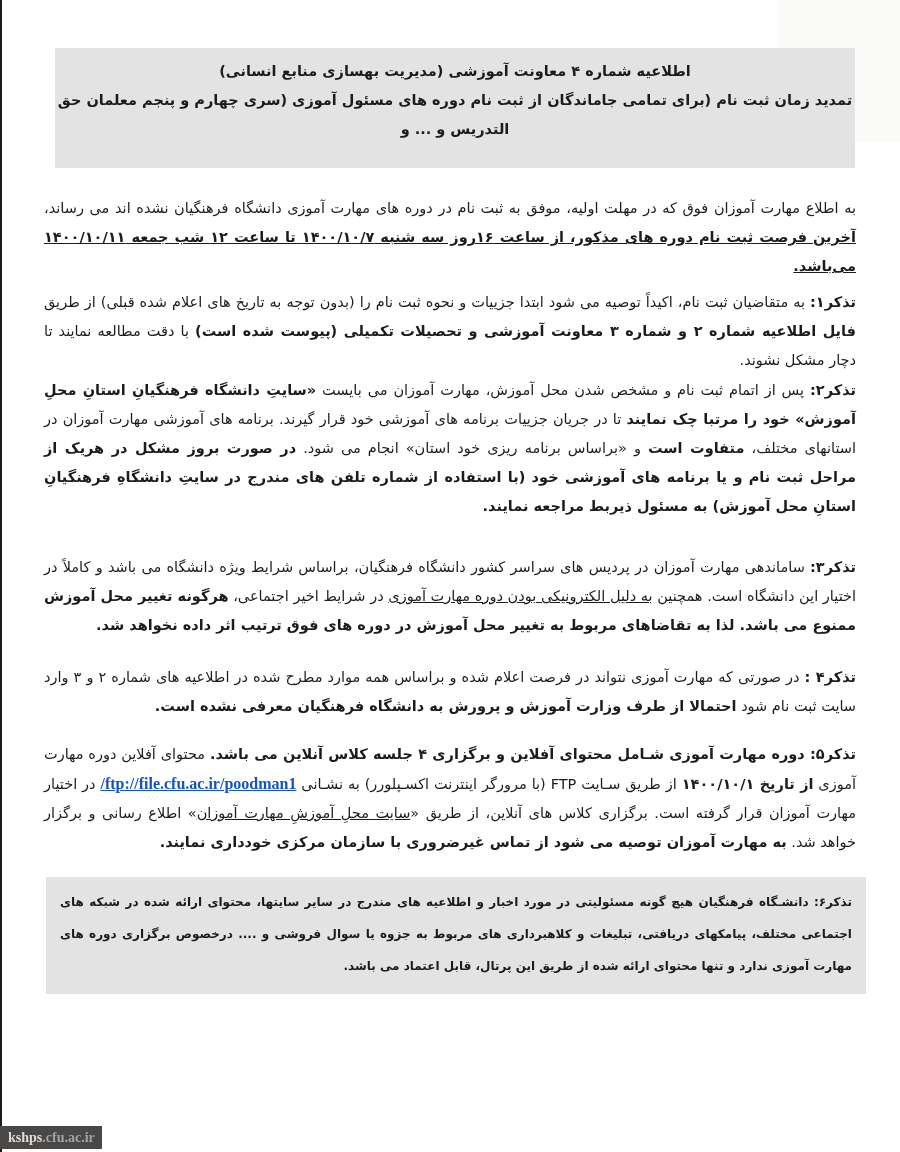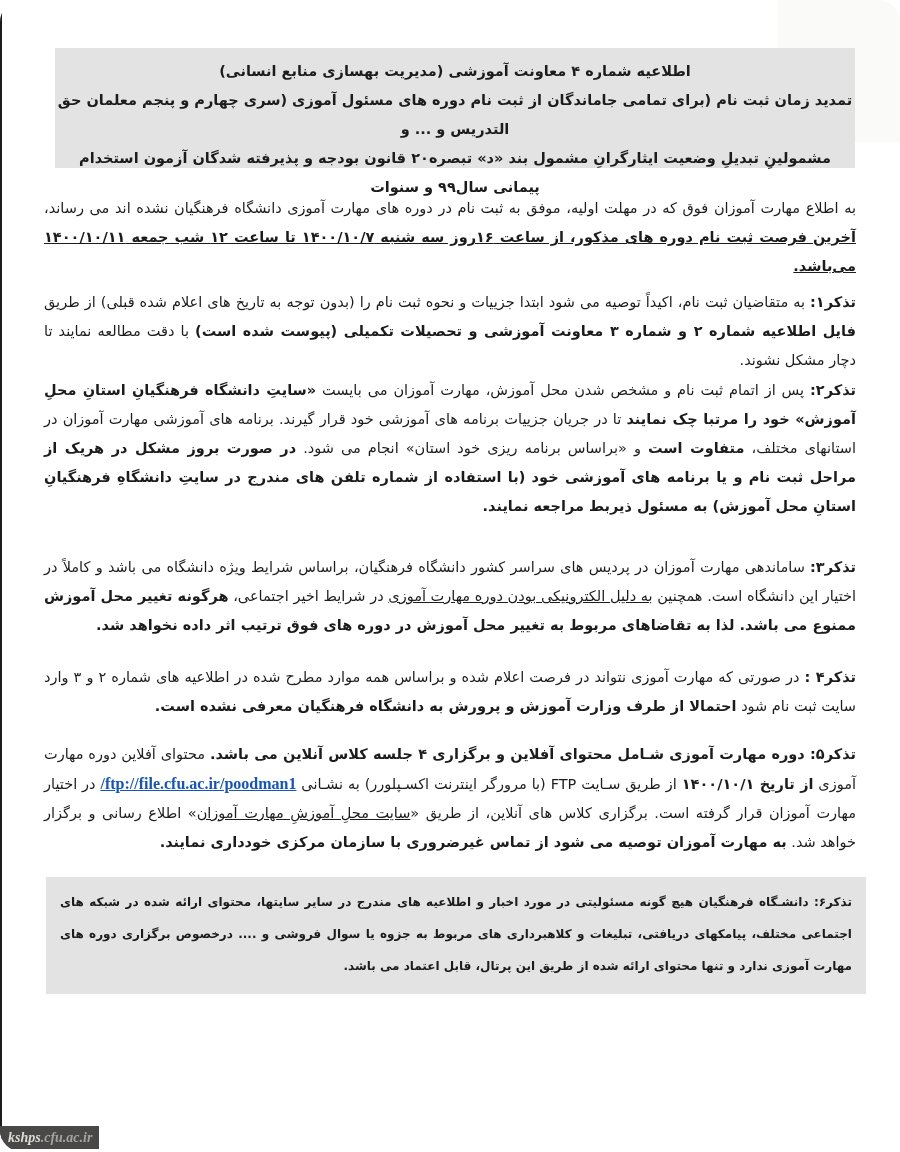--- a/index.html
+++ b/index.html
@@ -7,21 +7,20 @@
     width: 900px; height: 1152px;
     background: #ffffff;
     font-family: "DejaVu Sans", sans-serif;
   }
   .page {
     position: relative;
     width: 900px; height: 1152px;
     background: #ffffff;
     overflow: hidden;
     direction: rtl;
-    border-radius: 22px;
   }
   .left-border {
     position: absolute; left: 0; top: 0;
     width: 2px; height: 1152px;
     background: #1b1b1b;
   }
   .scan-shade {
     position: absolute; top: 0; left: 778px; right: 0; height: 142px;
     background: #fafaf9;
   }
@@ -74,40 +73,38 @@
   }
   .footer-badge {
     position: absolute;
     left: 0; top: 1126px;
     height: 23px;
     background: #4a4846;
     display: flex; align-items: center;
     padding: 0 7px 0 8px;
     direction: ltr;
     font-family: "Liberation Serif", serif;
-    font-style: italic;
     font-weight: bold;
     font-size: 14px;
     white-space: nowrap;
   }
   .badge-prefix { color: #dedcd9; }
   .badge-suffix { color: #a3a3a3; }
 </style>
 </head>
 <body>
 
 <div class="page">
 
   <div class="left-border"></div>
   <div class="scan-shade"></div>
 
   <div class="header-box">
     <div>اطلاعیه شماره ۴ معاونت آموزشی  (مدیریت بهسازی منابع انسانی)</div>
     <div>تمدید زمان ثبت نام (برای تمامی جاماندگان از ثبت نام دوره های مسئول آموزی (سری چهارم و پنجم معلمان حق التدریس و ... و</div>
-    <div>مشمولینِ تبدیلِ وضعیت ایثارگرانِ مشمول بند «د» تبصره۲۰ قانون بودجه و پذیرفته شدگان آزمون استخدام پیمانی سال۹۹ و سنوات</div>
   </div>
 
   <div class="para p-intro"><span>به اطلاع مهارت آموزان فوق که در مهلت اولیه، موفق به ثبت نام در دوره های مهارت آموزی دانشگاه فرهنگیان نشده اند می رساند، </span><span class="b u">آخرین فرصت ثبت نام دوره های مذکور، از ساعت ۱۶روز سه شنبه ۱۴۰۰/۱۰/۷ تا ساعت ۱۲ شب جمعه ۱۴۰۰/۱۰/۱۱ می‌باشد.</span></div>
 
   <div class="para p-note1"><span class="b">تذکر۱:</span><span> به متقاضیان ثبت نام، اکیداً توصیه می شود ابتدا جزییات و نحوه ثبت نام را (بدون توجه به تاریخ های اعلام شده قبلی) از طریق </span><span class="b">فایل اطلاعیه شماره ۲  و شماره ۳ معاونت آموزشی و  تحصیلات تکمیلی (پیوست شده است)</span><span> با دقت مطالعه نمایند تا دچار مشکل نشوند.</span></div>
 
   <div class="para p-note2"><span class="b">تذکر۲:</span><span> پس از اتمام ثبت نام و مشخص شدن محل آموزش، مهارت آموزان می بایست </span><span class="b">«سایتِ دانشگاه فرهنگیانِ استانِ محلِ آموزش» خود را مرتبا چک نمایند</span><span> تا در جریان جزییات برنامه های آموزشی خود قرار گیرند. برنامه های آموزشی مهارت آموزان در استانهای مختلف، </span><span class="b">متفاوت است</span><span> و «براساس برنامه ریزی خود استان» انجام می شود. </span><span class="b">در صورت بروز مشکل در هریک از مراحل ثبت نام و یا برنامه های آموزشی خود (با استفاده از شماره تلفن های مندرج در سایتِ دانشگاهِ فرهنگیانِ استانِ محل آموزش) به مسئول ذیربط مراجعه نمایند.</span></div>
 
   <div class="para p-note3"><span class="b">تذکر۳:</span><span> ساماندهی مهارت آموزان در پردیس های سراسر کشور دانشگاه فرهنگیان، براساس شرایط ویژه دانشگاه می باشد و کاملاً در اختیار این دانشگاه است. همچنین </span><span class="u">به دلیل الکترونیکی بودن دوره مهارت آموزی</span><span> در شرایط اخیر اجتماعی، </span><span class="b">هرگونه تغییر محل آموزش ممنوع می باشد. لذا به تقاضاهای مربوط به تغییر محل آموزش در دوره های فوق ترتیب اثر داده نخواهد شد.</span></div>
 

